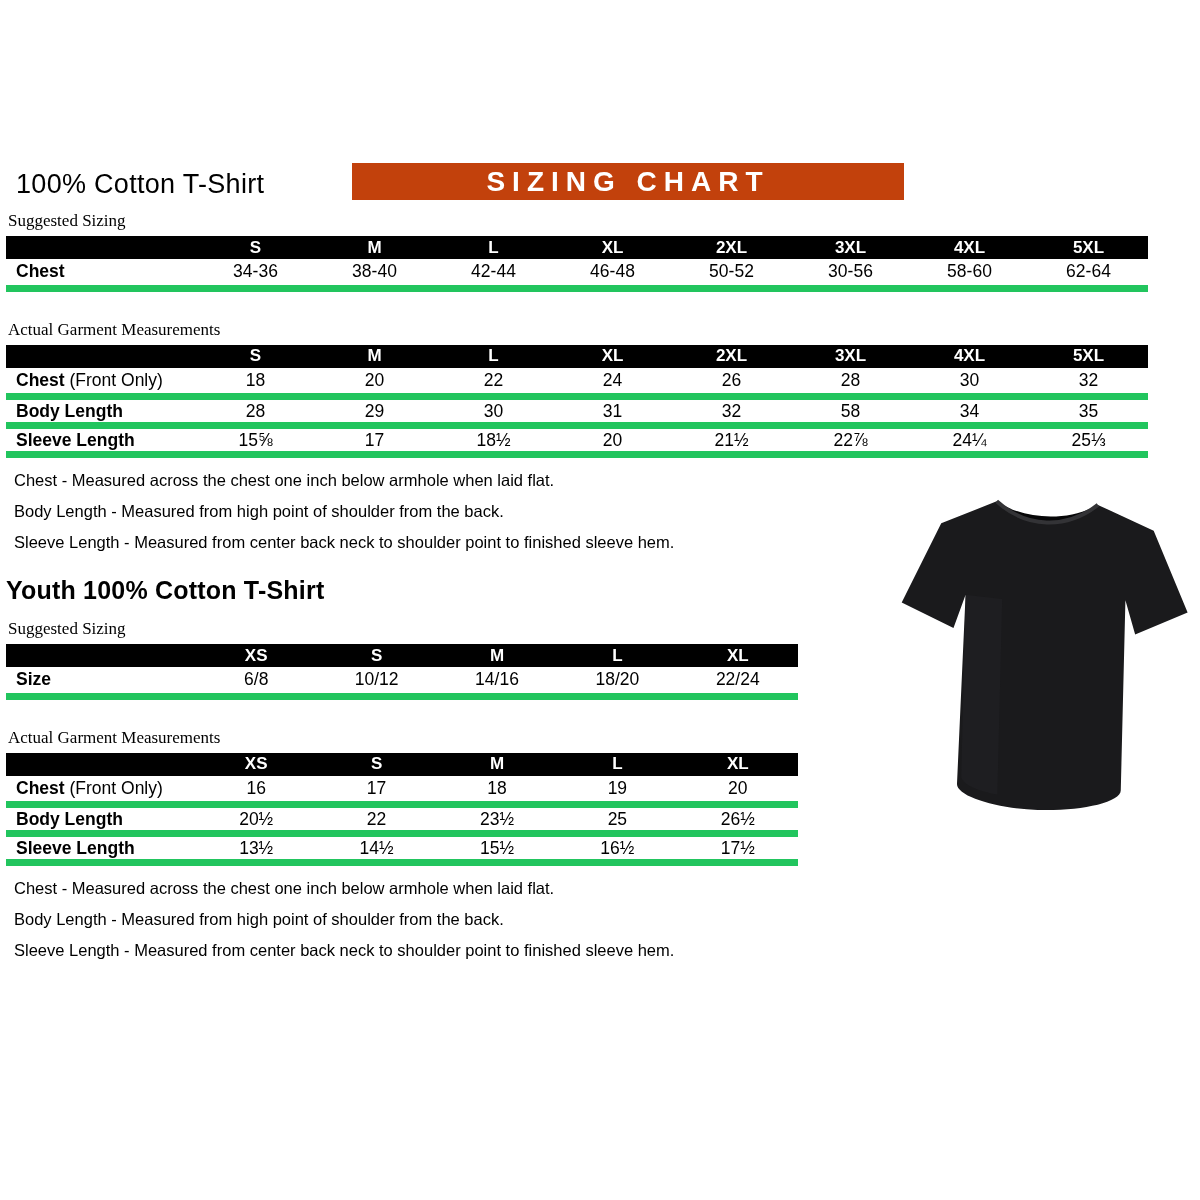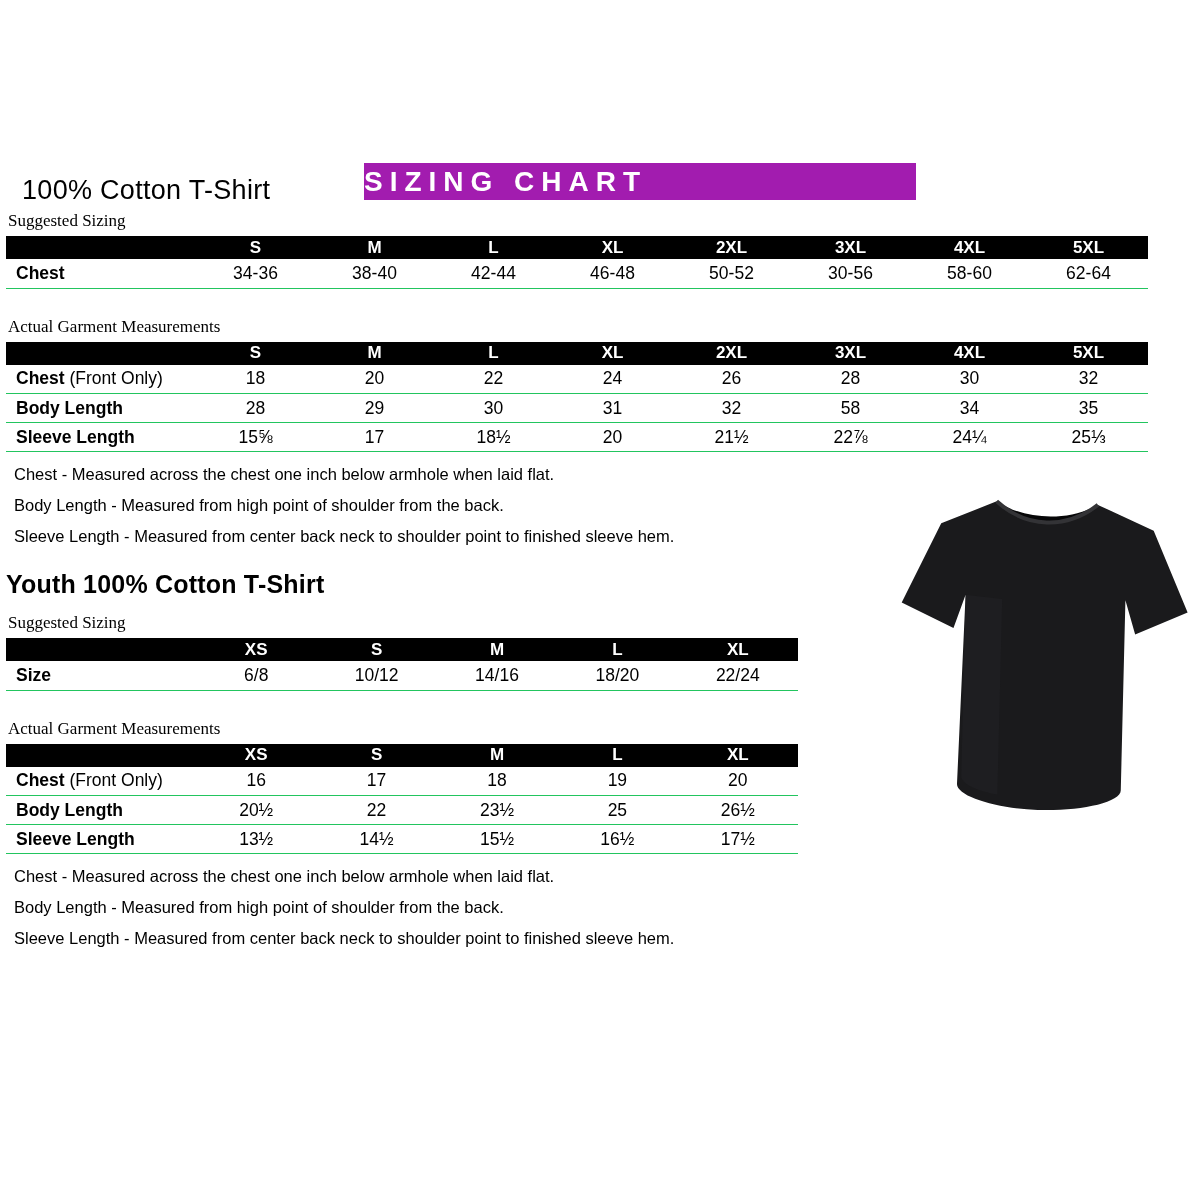--- a/index.html
+++ b/index.html
@@ -25,31 +25,31 @@
     height: 42px;
     margin-bottom: 6px;
   }
   .doc-title {
     font-size: 27px;
     font-weight: 400;
     width: 342px;
     padding-left: 8px;
     padding-top: 4px;
     letter-spacing: 0.3px;
-    margin: 8px;
+    margin: 2px;
   }
   .banner {
     width: 552px;
     height: 37px;
-    background: #a21caf;
+    background: #c2410c;
     color: #ffffff;
     font-size: 28px;
     font-weight: bold;
     letter-spacing: 7px;
-    text-align: left;
+    text-align: center;
     line-height: 37px;
   }
   .section-label {
     font-size: 17px;
     font-weight: 400;
     margin: 0 0 5px 0;
     padding-left: 2px;
     font-family: Liberation Serif, serif;
   }
   .mt-lg { margin-top: 28px; }
@@ -64,21 +64,21 @@
     font-weight: bold;
     height: 23px;
     padding: 0;
     border: none;
     text-align: center;
   }
   td {
     font-size: 17.5px;
     text-align: center;
     height: 29px;
-    border-bottom: 1px solid #22c55e;
+    border-bottom: 7px solid #22c55e;
     padding: 0;
     margin-top: 8px;
   }
   td.rowlabel {
     text-align: left;
     padding-left: 10px;
     font-weight: bold;
     font-size: 17.5px;
   }
   td.rowlabel .note { font-weight: 400; }

